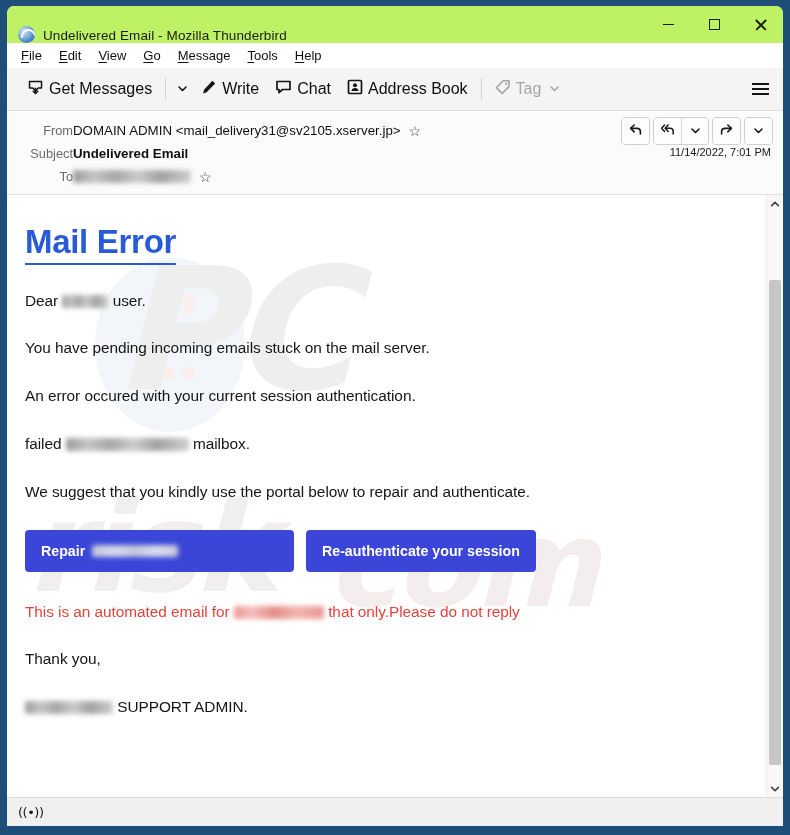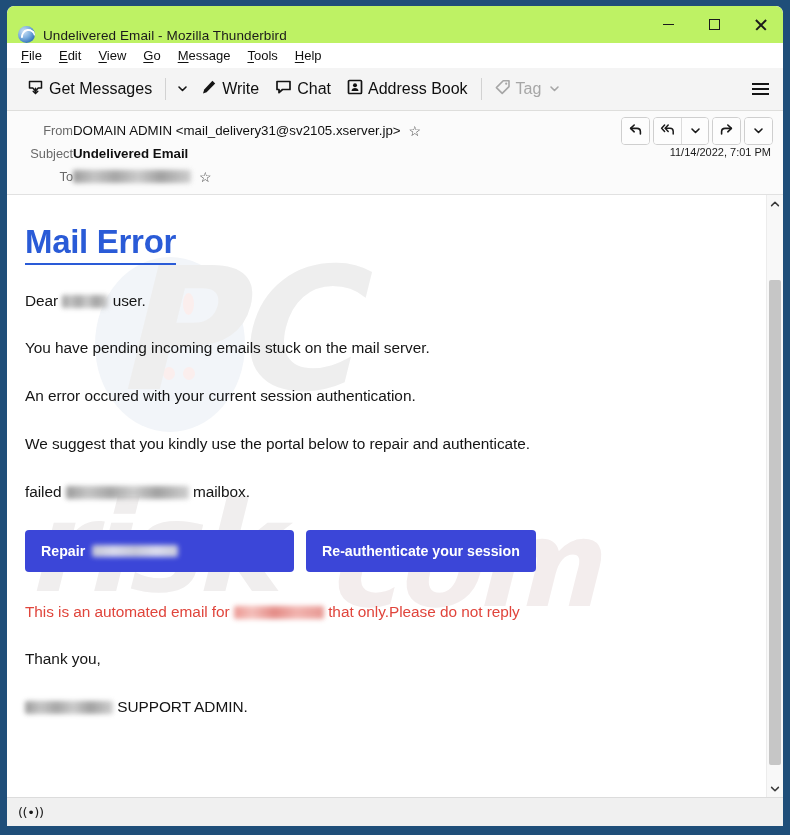--- a/index.html
+++ b/index.html
@@ -553,27 +553,27 @@
           <div class="mail-title">Mail Error</div>
 
           <div class="p">
             <span>Dear</span>
             <span class="blur" style="width:46px"></span>
             <span>user.</span>
           </div>
 
           <div class="p">You have pending incoming emails stuck on the mail server.</div>
           <div class="p">An error occured with your current session authentication.</div>
-          <div class="p">We suggest that you kindly use the portal below to repair and authenticate.</div>
-
           <div class="p">
             <span>failed</span>
             <span class="blur" style="width:123px"></span>
             <span>mailbox.</span>
           </div>
+
+          <div class="p">We suggest that you kindly use the portal below to repair and authenticate.</div>
 
           <div class="btn-row">
             <button class="cta repair">
               <span>Repair</span>
               <span class="blur light" style="width:86px;margin-left:7px;height:12px"></span>
             </button>
             <button class="cta">
               <span>Re-authenticate your session</span>
             </button>
           </div>

